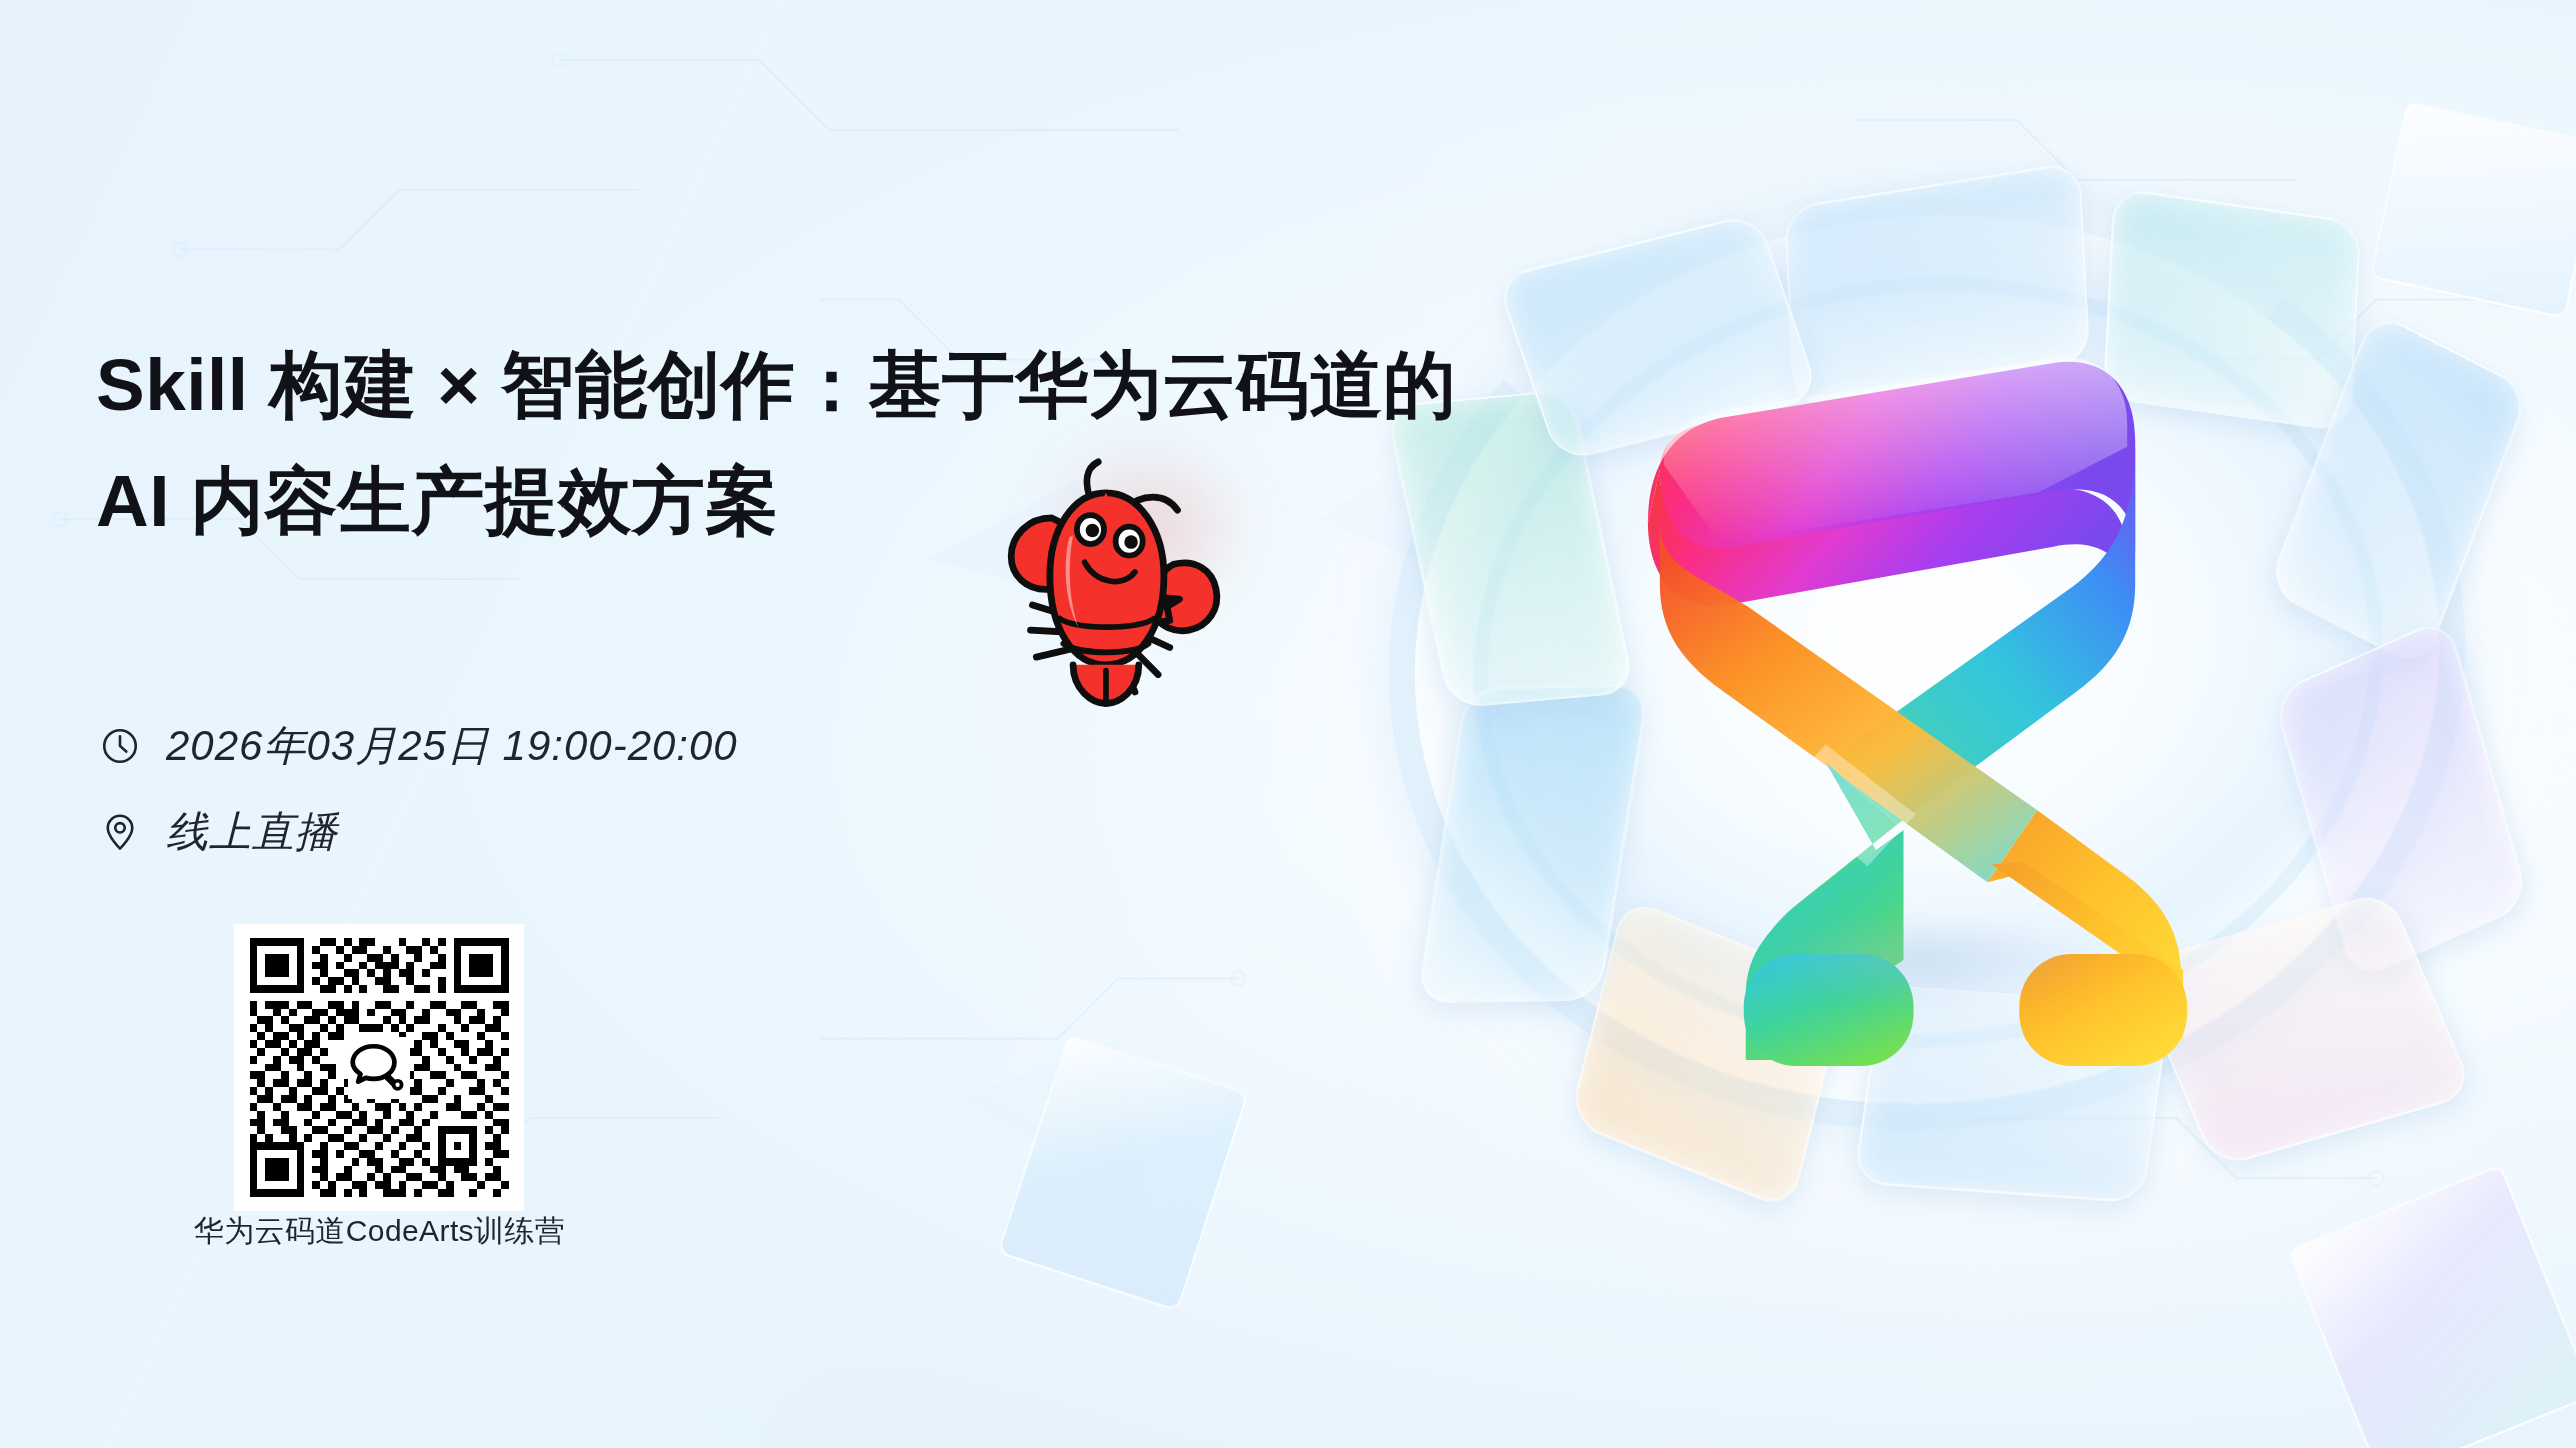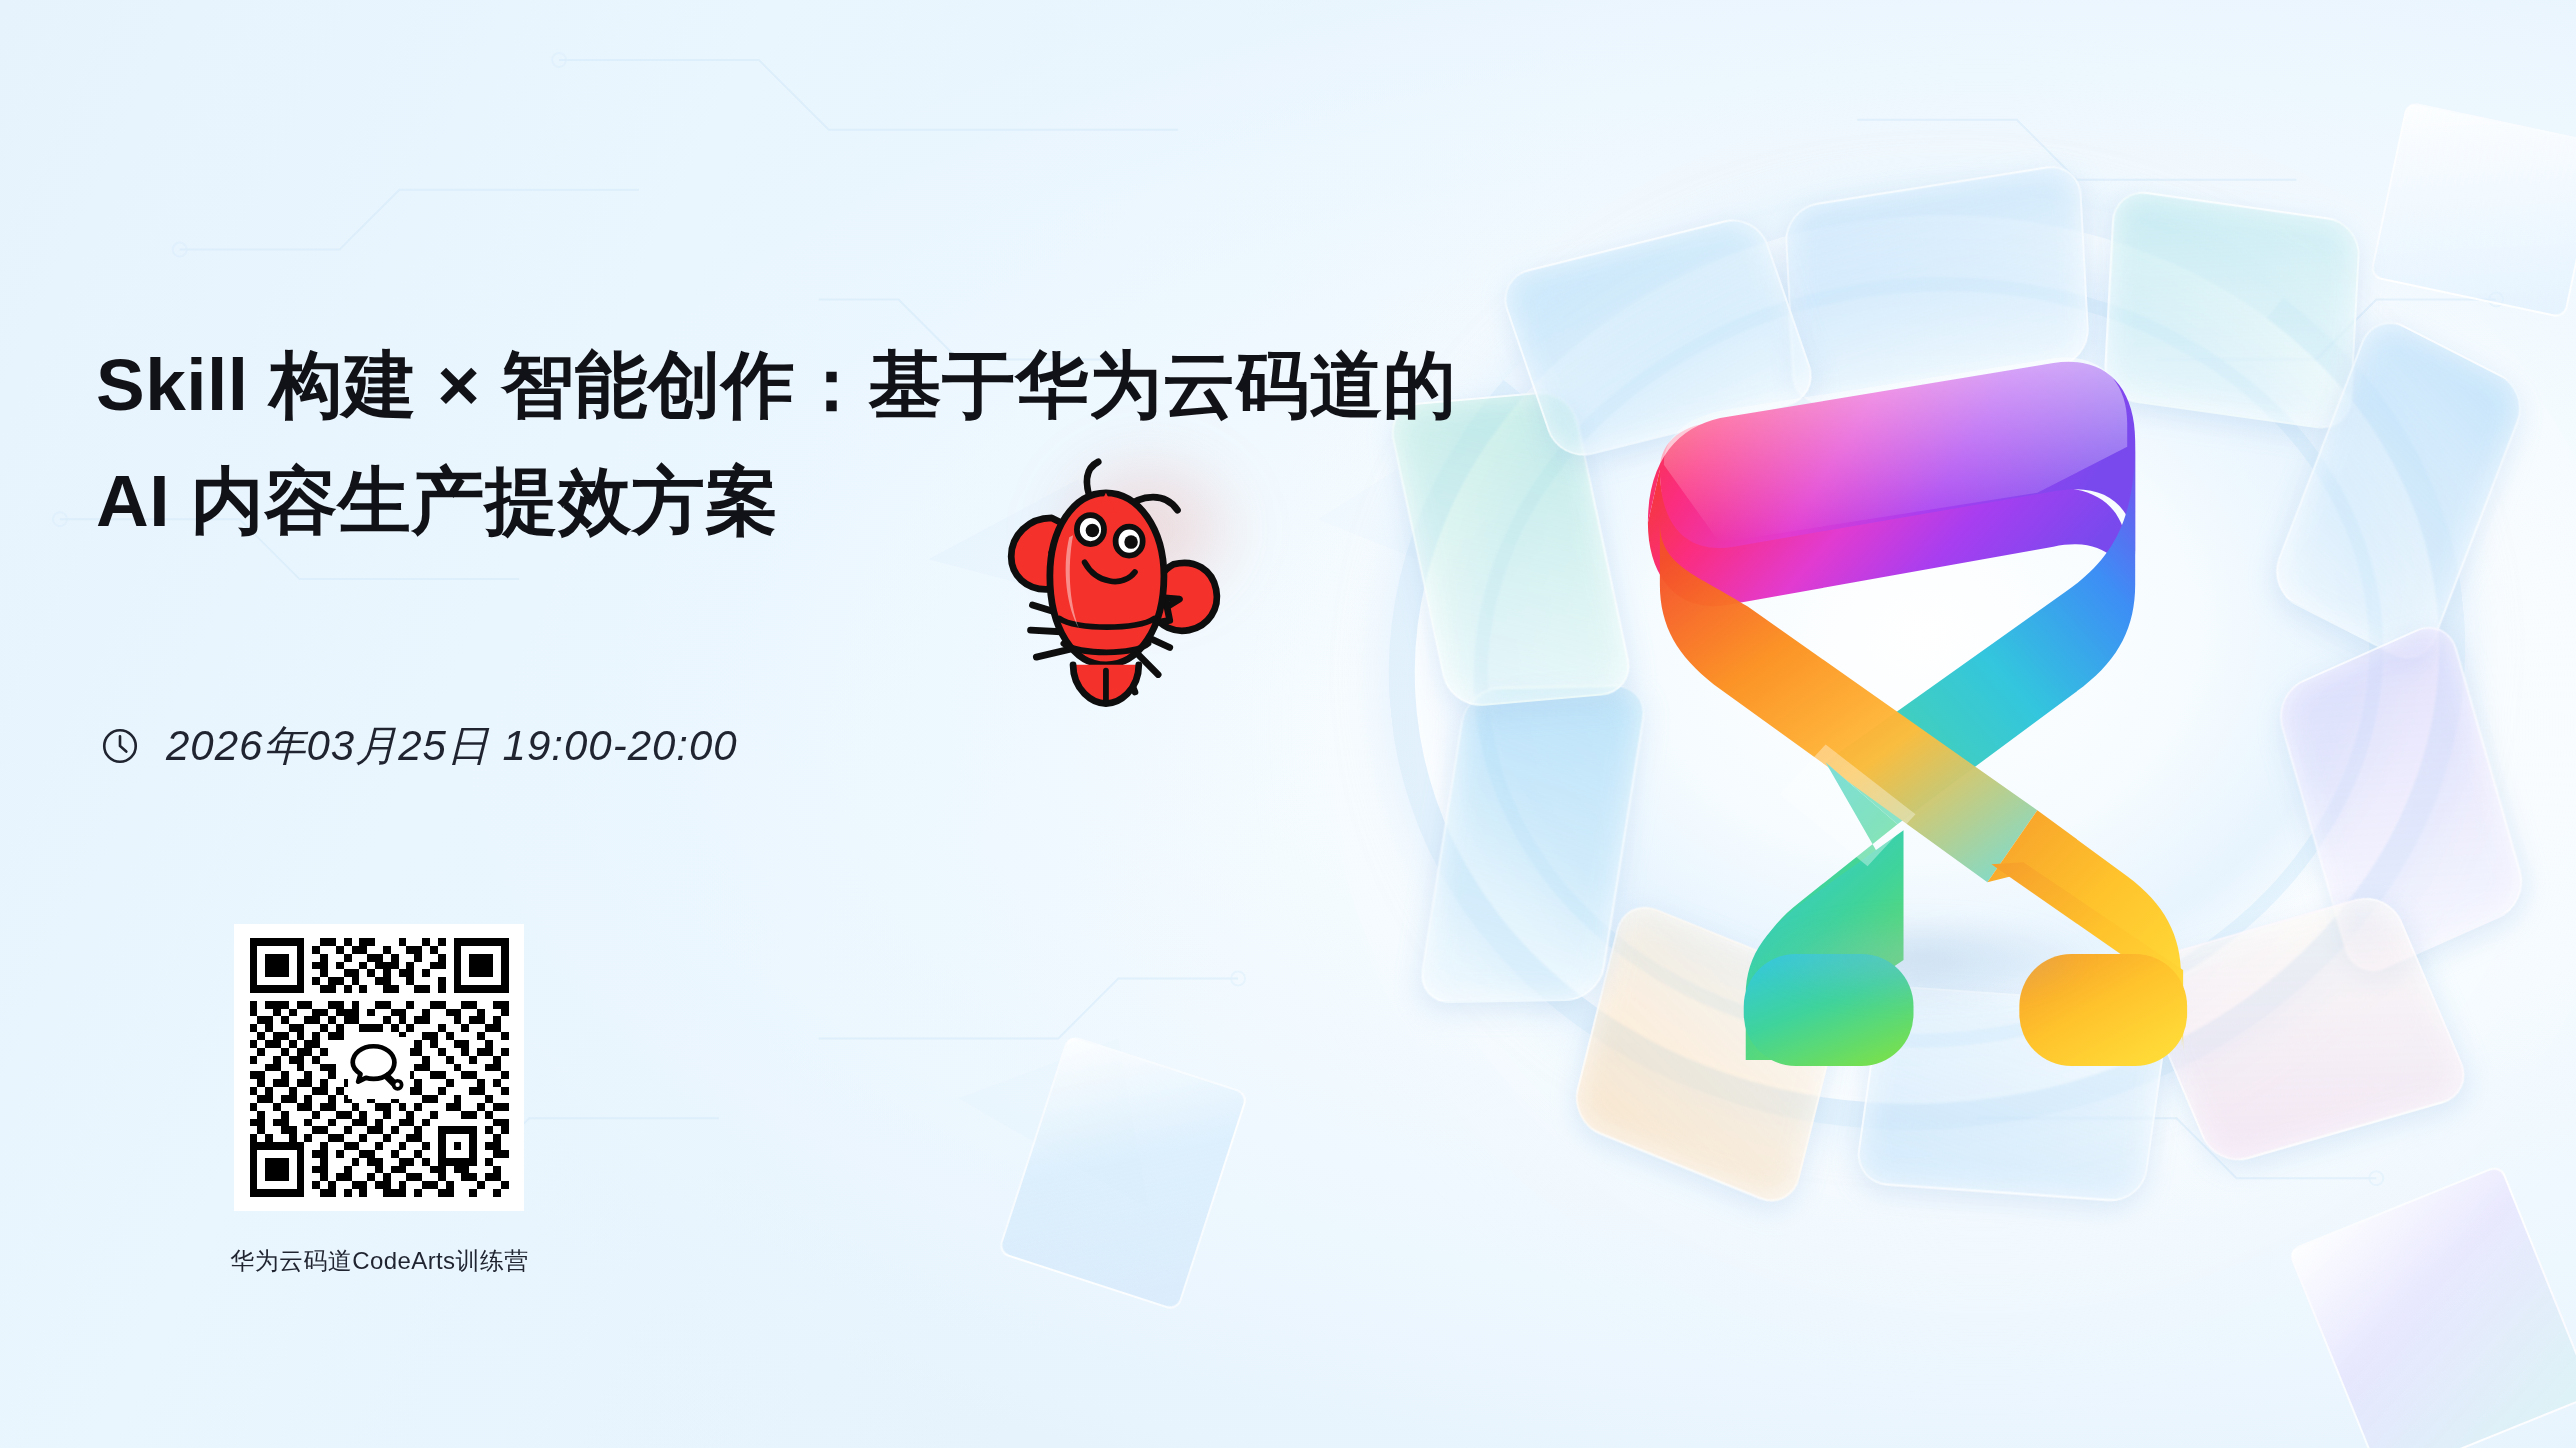--- a/index.html
+++ b/index.html
@@ -173,23 +173,22 @@
   .qr-canvas { width: 100%; height: 100%; display: block; }
   .qr-center {
     position: absolute;
     left: 50%; top: 50%;
     width: 62px; height: 62px;
     margin: -31px 0 0 -31px;
     background: #ffffff;
     display: flex; align-items: center; justify-content: center;
   }
   .qr-caption {
-    margin-top: 34px;
     text-align: center;
-    font-size: 24px;
+    font-size: 30px;
     letter-spacing: 0.4px;
     color: #1f2430;
     width: 479px;
     margin-left: 0;
   }
 
   
   .lobster {
     position: absolute;
     left: 959px; top: 429px;
@@ -371,20 +370,29 @@
       <div class="meta-row">
         <span class="meta-ico">
           <svg width="42" height="42" viewBox="0 0 24 24" fill="none" stroke="#1f2430" stroke-width="1.5" stroke-linecap="round">
             <circle cx="12" cy="12" r="9"></circle>
             <path d="M12 6.4 V12 L15.6 15.2"></path>
           </svg>
         </span>
         <span class="meta-text">2026年03月25日  19:00-20:00</span>
       </div>
 
+      <div class="meta-row">
+        <span class="meta-ico">
+          <svg width="42" height="42" viewBox="0 0 24 24" fill="none" stroke="#1f2430" stroke-width="1.5" stroke-linejoin="round">
+            <path d="M12 21.5 C12 21.5 19 14.6 19 9.7 A7 7 0 0 0 5 9.7 C5 14.6 12 21.5 12 21.5 Z"></path>
+            <circle cx="12" cy="9.6" r="2.7"></circle>
+          </svg>
+        </span>
+        <span class="meta-text">线上直播</span>
+      </div>
 
     </div>
 
     <div class="qr-block">
       <div class="qr-card">
         <svg class="qr-canvas" viewBox="0 0 33 33" shape-rendering="crispEdges">
           <rect width="33" height="33" fill="#ffffff"></rect>
           <g fill="#000000">
 
             <path d="M0 0h7v7h-7z"></path>

